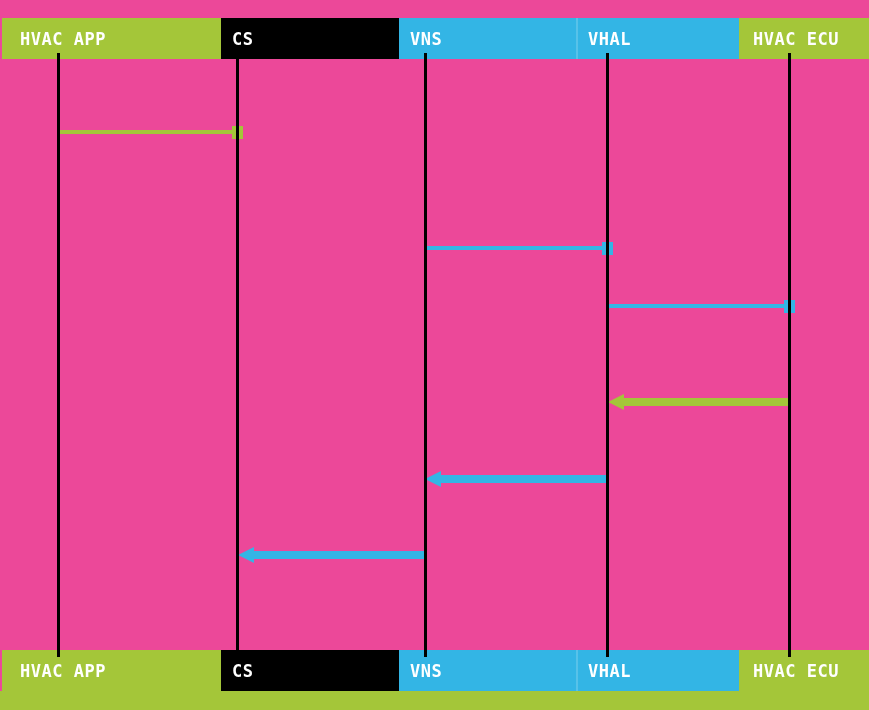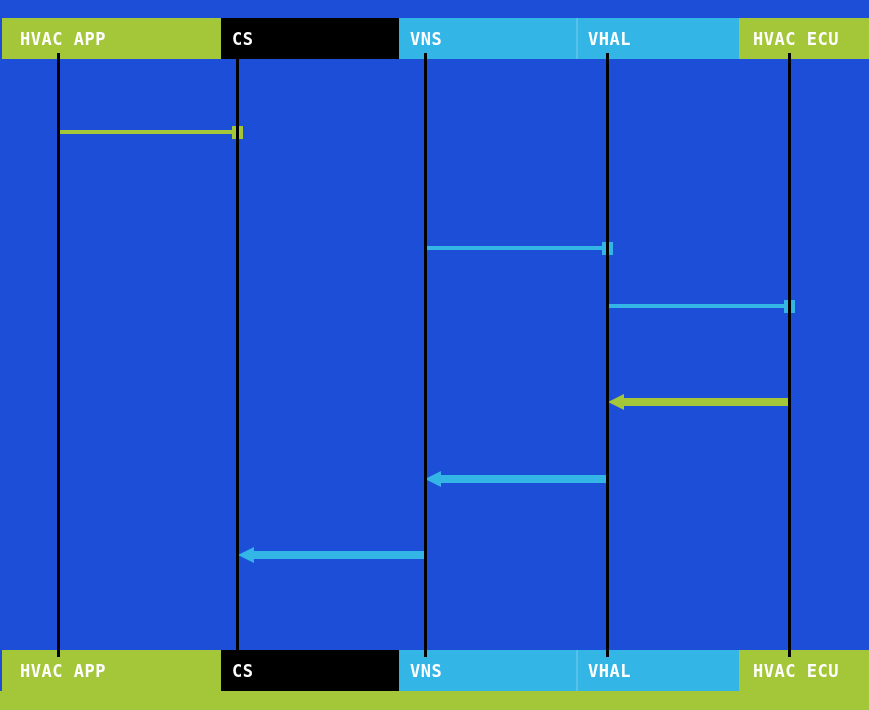--- a/index.html
+++ b/index.html
@@ -1,20 +1,20 @@
 <!DOCTYPE html>
 <html><head>
 <meta charset="utf-8">
 <style>
   html, body { margin: 0; padding: 0; background: #000; }
   #canvas {
     position: relative;
     width: 869px;
     height: 710px;
-    background: #1d4ed8;
+    background: #ec4899;
     overflow: hidden;
     font-family: "DejaVu Sans Mono", "Liberation Mono", monospace;
   }
   .pbox {
     position: absolute;
     height: 41px;
     display: flex;
     align-items: center;
     box-sizing: border-box;
   }

